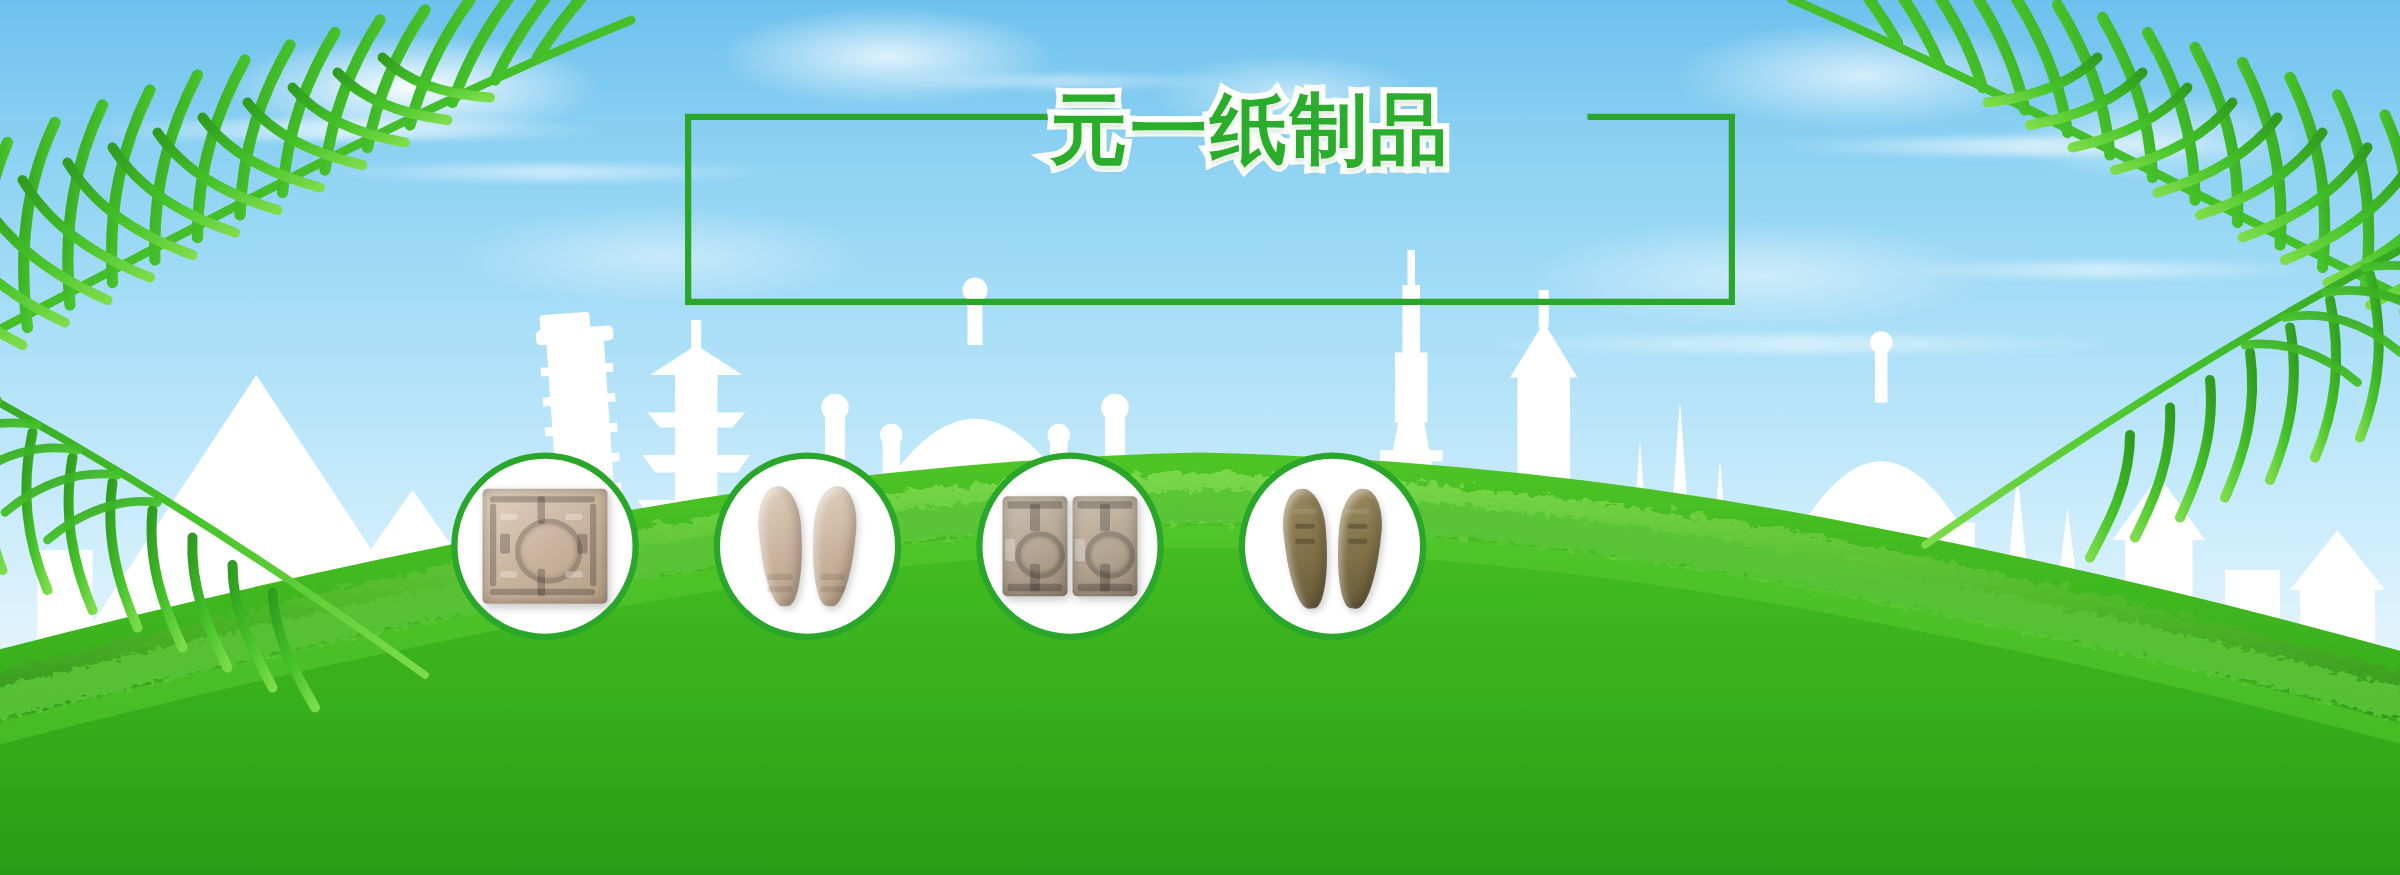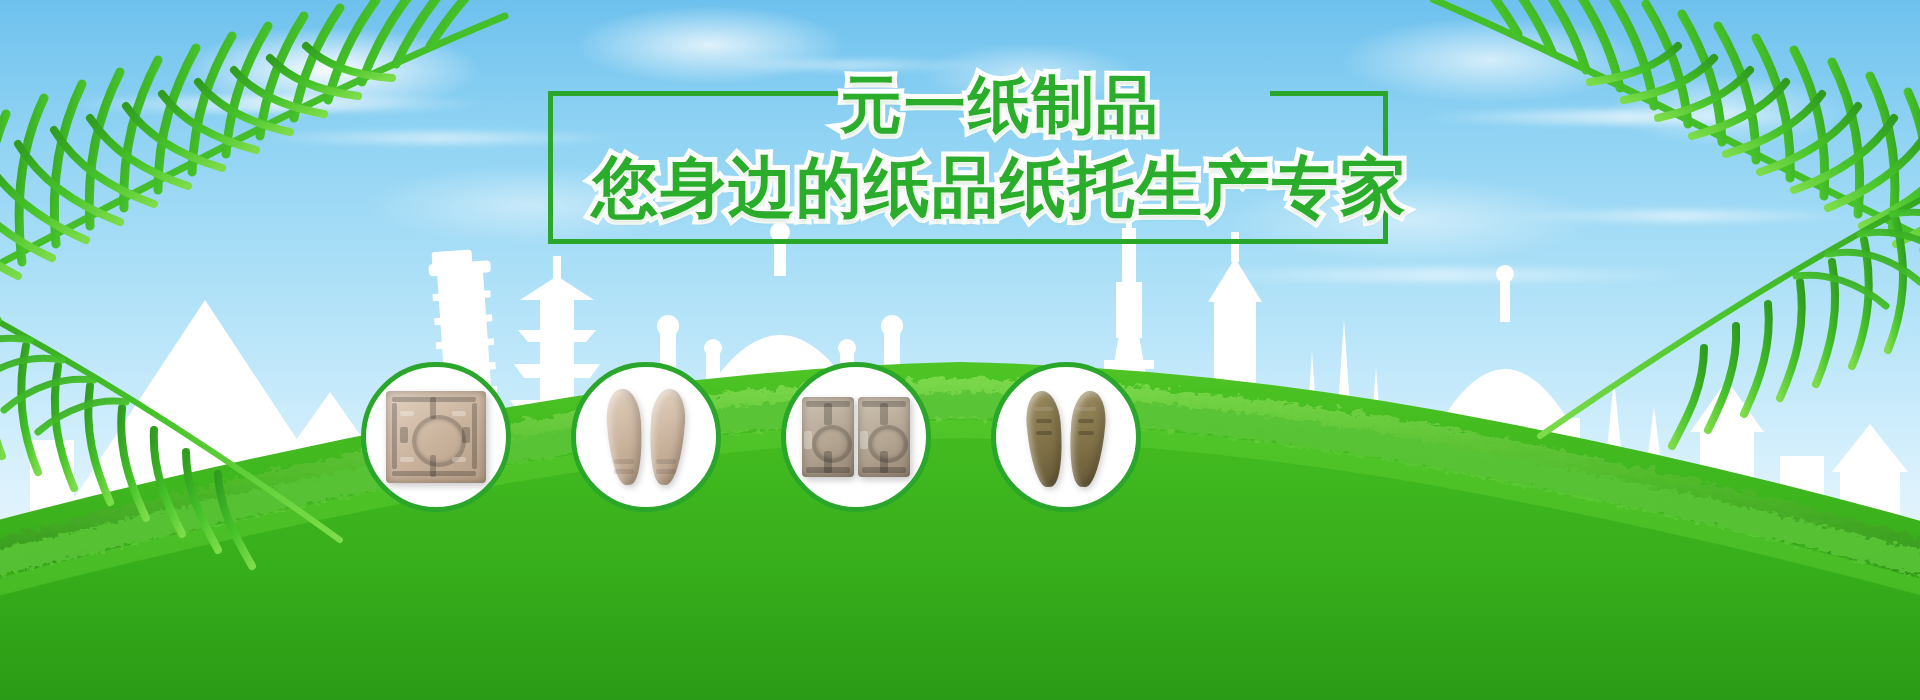--- a/index.html
+++ b/index.html
@@ -419,21 +419,20 @@
       </g>
     </g>
   </svg>
 
   <div id="headline">
     <div class="frame">
       <span class="top-left"></span>
       <span class="top-right"></span>
     </div>
     <div class="title1">元一纸制品</div>
-    <div class="title2">您身边的纸品纸托生产专家</div>
   </div>
 
 
   <div id="circles">
 
     <div class="circle" style="left:361px;top:362px;">
       <div class="prod">
         <div class="tray pulpA" style="left:4px;top:4px;width:100px;height:92px;"></div>
         <div class="ring" style="left:30px;top:28px;width:46px;height:44px;"></div>
         <div class="rib" style="left:10px;top:10px;width:84px;height:5px;"></div>

